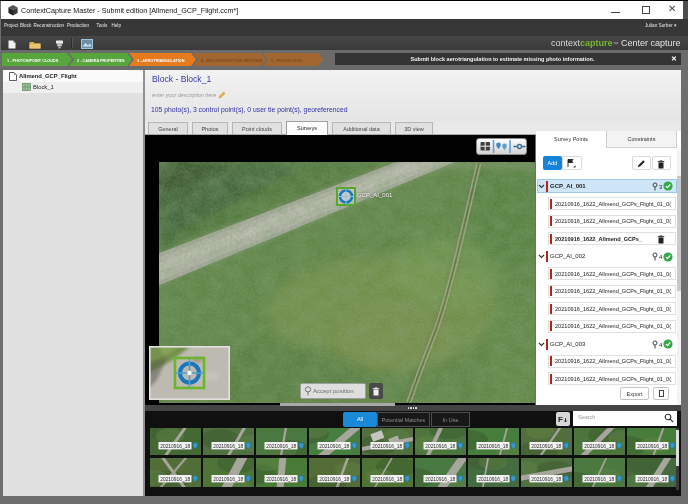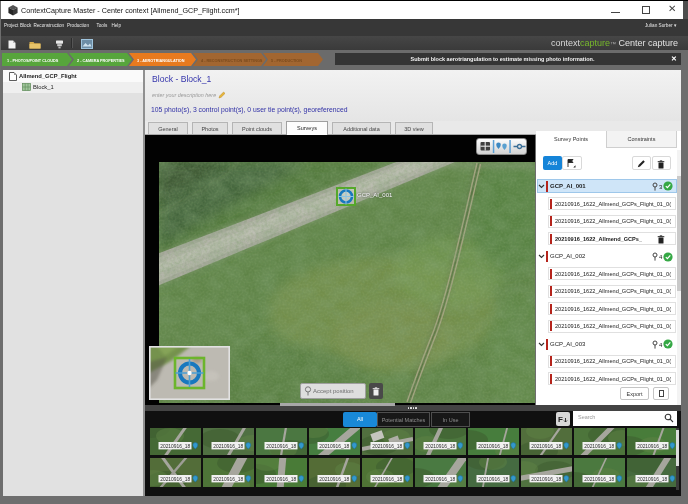--- a/index.html
+++ b/index.html
@@ -1,21 +1,21 @@
 <!DOCTYPE html>
 <html><head><meta charset="utf-8"><style>html,body{margin:0;padding:0}body{width:688px;height:504px;position:relative;font-family:"Liberation Sans",sans-serif;background:#6e6e6e;overflow:hidden}div{box-sizing:border-box}</style></head><body>
 <div style="position:absolute;left:0;top:0;width:688px;height:1px;background:#000"></div>
 <div style="position:absolute;left:1px;top:1px;width:683px;height:18px;background:#fff"></div>
 <div style="position:absolute;left:683px;top:1px;width:5px;height:18px;background:#4d4d4d"></div>
 <svg style="position:absolute;left:8px;top:5px" width="10" height="11" viewBox="0 0 12 13">
     <polygon points="6,0 11.5,3 6,6 0.5,3" fill="#555"></polygon>
     <polygon points="0.5,3 6,6 6,12.5 0.5,9.5" fill="#262626"></polygon>
     <polygon points="11.5,3 6,6 6,12.5 11.5,9.5" fill="#3a3a3a"></polygon>
   </svg>
-<div style="position:absolute;left:21px;top:6px;font-size:7.2px;color:#141414;white-space:nowrap">ContextCapture Master - Center context [Allmend_GCP_Flight.ccm*]</div>
+<div style="position:absolute;left:21px;top:6px;font-size:7.2px;color:#141414;white-space:nowrap">ContextCapture Master - Submit edition [Allmend_GCP_Flight.ccm*]</div>
 <div style="position:absolute;left:611px;top:12px;width:9px;height:1.4px;background:#444"></div>
 <div style="position:absolute;left:642px;top:6px;width:8px;height:8px;border:1.2px solid #444"></div>
 <div style="position:absolute;left:668px;top:3px;font-size:10px;color:#444">✕</div>
 <div style="position:absolute;left:1px;top:19px;width:687px;height:17px;background:#373737"></div>
 <div style="position:absolute;left:4px;top:22.5px;font-size:4.6px;color:#e8e8e8;white-space:nowrap">Project</div>
 <div style="position:absolute;left:20px;top:22.5px;font-size:4.6px;color:#e8e8e8;white-space:nowrap">Block</div>
 <div style="position:absolute;left:33.5px;top:22.5px;font-size:4.6px;color:#e8e8e8;white-space:nowrap">Reconstruction</div>
 <div style="position:absolute;left:67px;top:22.5px;font-size:4.6px;color:#e8e8e8;white-space:nowrap">Production</div>
 <div style="position:absolute;left:96.5px;top:22.5px;font-size:4.6px;color:#e8e8e8;white-space:nowrap">Tools</div>
 <div style="position:absolute;left:111.5px;top:22.5px;font-size:4.6px;color:#e8e8e8;white-space:nowrap">Help</div>
@@ -33,21 +33,21 @@
     <rect x="1" y="0.5" width="7" height="3.2" rx="0.6" fill="#e8e8e8"></rect>
     <rect x="2.2" y="4.2" width="4.6" height="2" fill="#cfcfcf"></rect>
     <rect x="3.4" y="6.6" width="2.2" height="1.8" fill="#bfbfbf"></rect>
   </svg>
 <div style="position:absolute;left:71px;top:38px;width:1px;height:10px;background:#2d2d2d"></div>
 <div style="position:absolute;left:72px;top:38px;width:1px;height:10px;background:#555"></div>
 <svg style="position:absolute;left:81px;top:39px" width="12" height="10" viewBox="0 0 12 10">
     <rect x="0.5" y="0.5" width="11" height="9" fill="#6e8ea6" stroke="#9fc4dd" stroke-width="1"></rect>
     <polygon points="1.5,7.5 4.5,4 7,6.5 9,4.5 10.5,7.5" fill="#cfe2ee"></polygon>
   </svg>
-<div style="position:absolute;left:551px;top:38px;font-size:9px;white-space:nowrap;color:#d6d6d6">context<span style="color:#76b82b;font-weight:normal">capture</span><span style="font-size:6px;color:#aaa">™</span>&nbsp;<span style="color:#e2e2e2">Center capture</span></div>
+<div style="position:absolute;left:551px;top:38px;font-size:9px;white-space:nowrap;color:#d6d6d6">context<span style="color:#76b82b;font-weight:bold">capture</span><span style="font-size:6px;color:#aaa">™</span>&nbsp;<span style="color:#e2e2e2">Center capture</span></div>
 <div style="position:absolute;left:1px;top:50px;width:687px;height:20px;background:#6b6b6b"></div>
 <svg style="position:absolute;left:0;top:53px" width="345" height="13" viewBox="0 0 345 13">
     <polygon points="2,0 67,0 72,6.5 67,13 2,13" fill="#57a53c"></polygon>
     <text x="7" y="8.7" font-size="3.8" font-weight="bold" fill="#fff">1 - PHOTOS/POINT CLOUDS</text>
     <polygon points="69,0 127,0 132,6.5 127,13 69,13 74,6.5" fill="#57a53c"></polygon>
     <text x="77" y="8.7" font-size="3.8" font-weight="bold" fill="#fff">2 - CAMERA PROPERTIES</text>
     <polygon points="129,0 191,0 196,6.5 191,13 129,13 134,6.5" fill="#e87a1e"></polygon>
     <text x="137" y="8.7" font-size="3.8" font-weight="bold" fill="#fff">3 - AEROTRIANGULATION</text>
     <polygon points="193,0 261,0 266,6.5 261,13 193,13 198,6.5" fill="#a26631"></polygon>
     <text x="201" y="8.7" font-size="3.8" font-weight="bold" fill="#7a4a1d">4 - RECONSTRUCTION SETTINGS</text>

